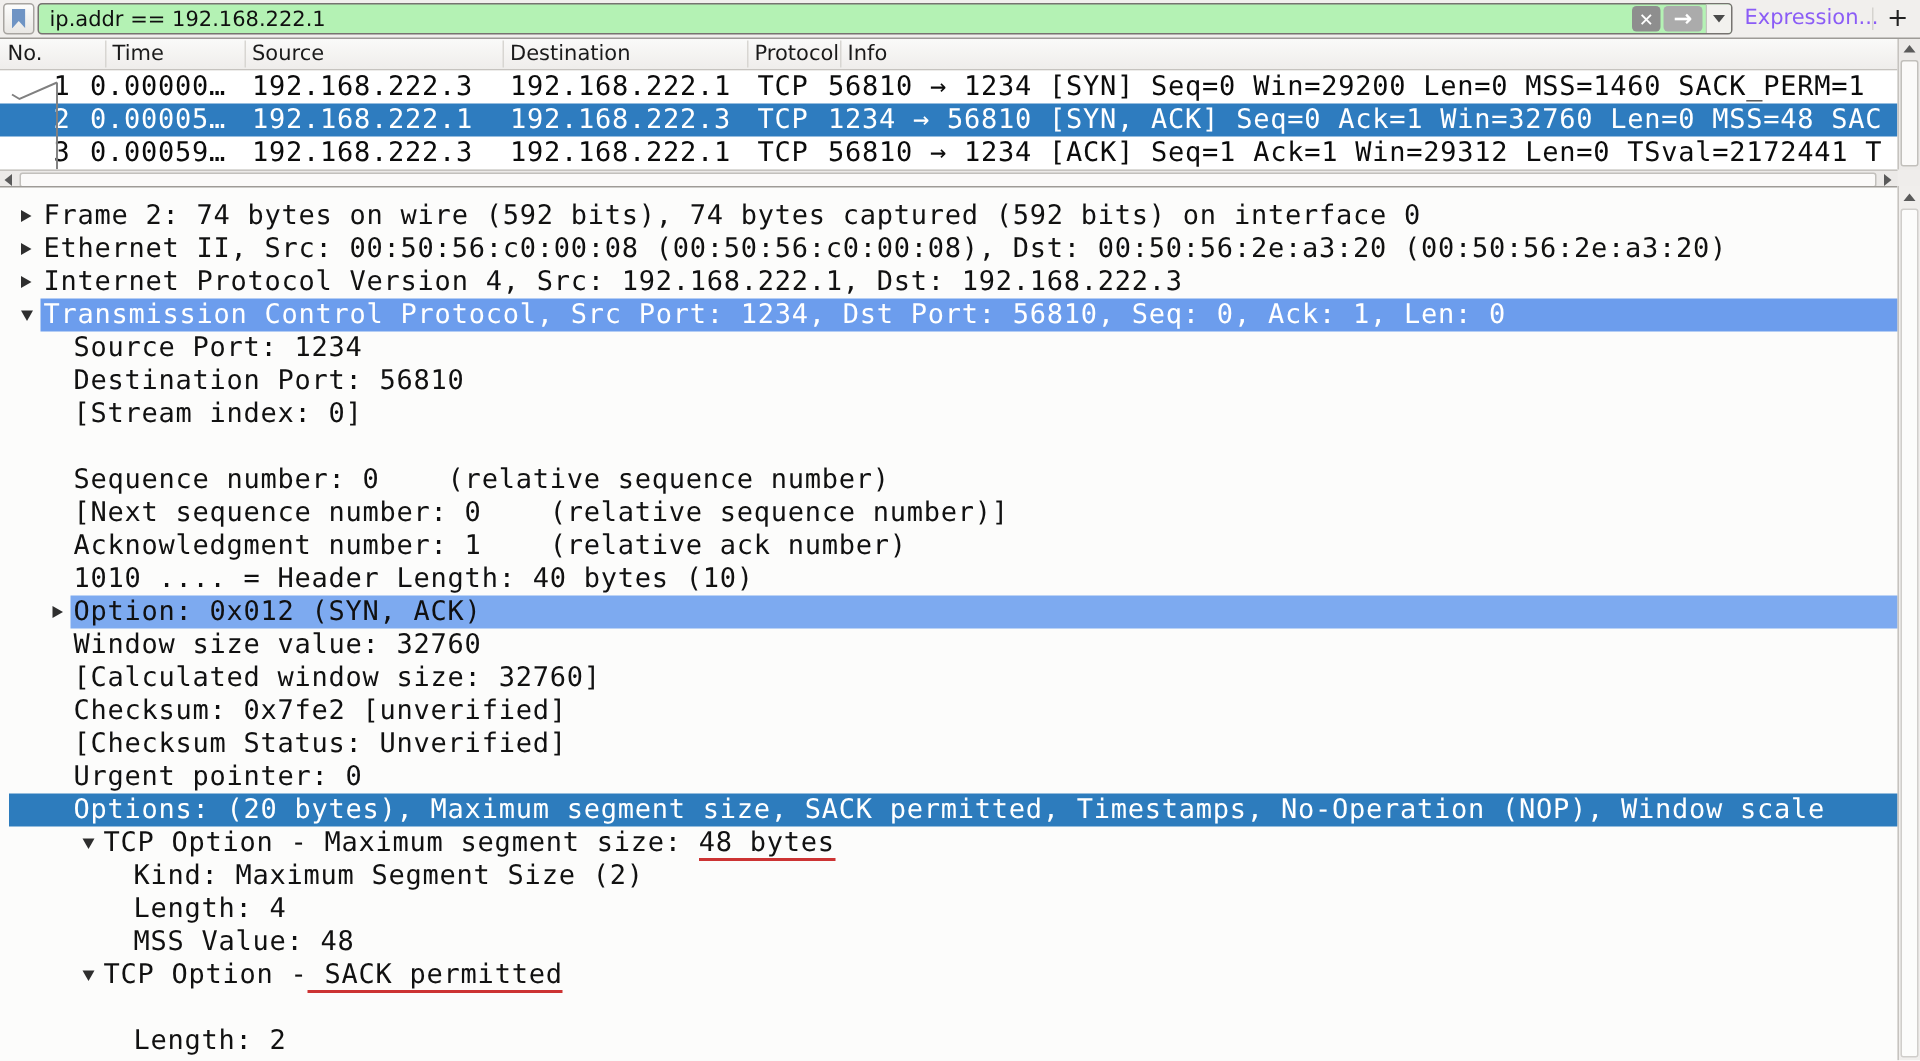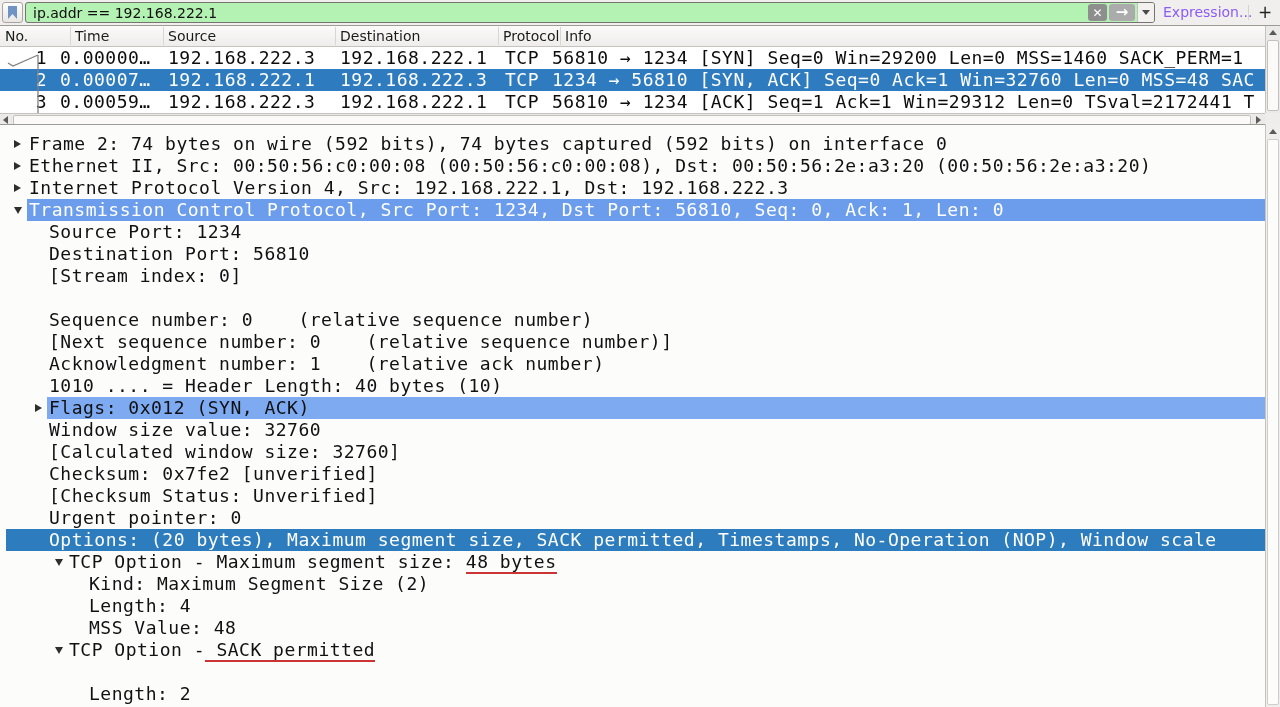--- a/index.html
+++ b/index.html
@@ -117,21 +117,21 @@
       <div class="plrow" style="top: 0px;">
         <span class="pcell c-no">1</span>
         <span class="pcell c-time">0.00000…</span>
         <span class="pcell c-src">192.168.222.3</span>
         <span class="pcell c-dst">192.168.222.1</span>
         <span class="pcell c-proto">TCP</span>
         <span class="pcell c-info">56810 → 1234 [SYN] Seq=0 Win=29200 Len=0 MSS=1460 SACK_PERM=1</span>
       </div>
       <div class="plrow sel" style="top: 22px;">
         <span class="pcell c-no">2</span>
-        <span class="pcell c-time">0.00007…</span>
+        <span class="pcell c-time">0.00005…</span>
         <span class="pcell c-src">192.168.222.1</span>
         <span class="pcell c-dst">192.168.222.3</span>
         <span class="pcell c-proto">TCP</span>
         <span class="pcell c-info">1234 → 56810 [SYN, ACK] Seq=0 Ack=1 Win=32760 Len=0 MSS=48 SAC</span>
       </div>
       <div class="plrow" style="top: 44px;">
         <span class="pcell c-no">3</span>
         <span class="pcell c-time">0.00059…</span>
         <span class="pcell c-src">192.168.222.3</span>
         <span class="pcell c-dst">192.168.222.1</span>
@@ -188,21 +188,21 @@
         <span class="dtext" style="left: 45px;">[Next sequence number: 0    (relative sequence number)]</span>
       </div>
       <div class="drow" style="top: 228px;">
         <span class="dtext" style="left: 45px;">Acknowledgment number: 1    (relative ack number)</span>
       </div>
       <div class="drow" style="top: 250px;">
         <span class="dtext" style="left: 45px;">1010 .... = Header Length: 40 bytes (10)</span>
       </div>
       <div class="drow" style="top: 272px;">
         <span class="tri tri-r" style="left: 31px;"></span>
-        <span class="dtext hl-flags" style="left: 43px; width: 1222px; padding-left: 2px;">Flags: 0x012 (SYN, ACK)</span>
+        <span class="dtext hl-flags" style="left: 43px; width: 1222px; padding-left: 2px;">Option: 0x012 (SYN, ACK)</span>
       </div>
       <div class="drow" style="top: 294px;">
         <span class="dtext" style="left: 45px;">Window size value: 32760</span>
       </div>
       <div class="drow" style="top: 316px;">
         <span class="dtext" style="left: 45px;">[Calculated window size: 32760]</span>
       </div>
       <div class="drow" style="top: 338px;">
         <span class="dtext" style="left: 45px;">Checksum: 0x7fe2 [unverified]</span>
       </div>

